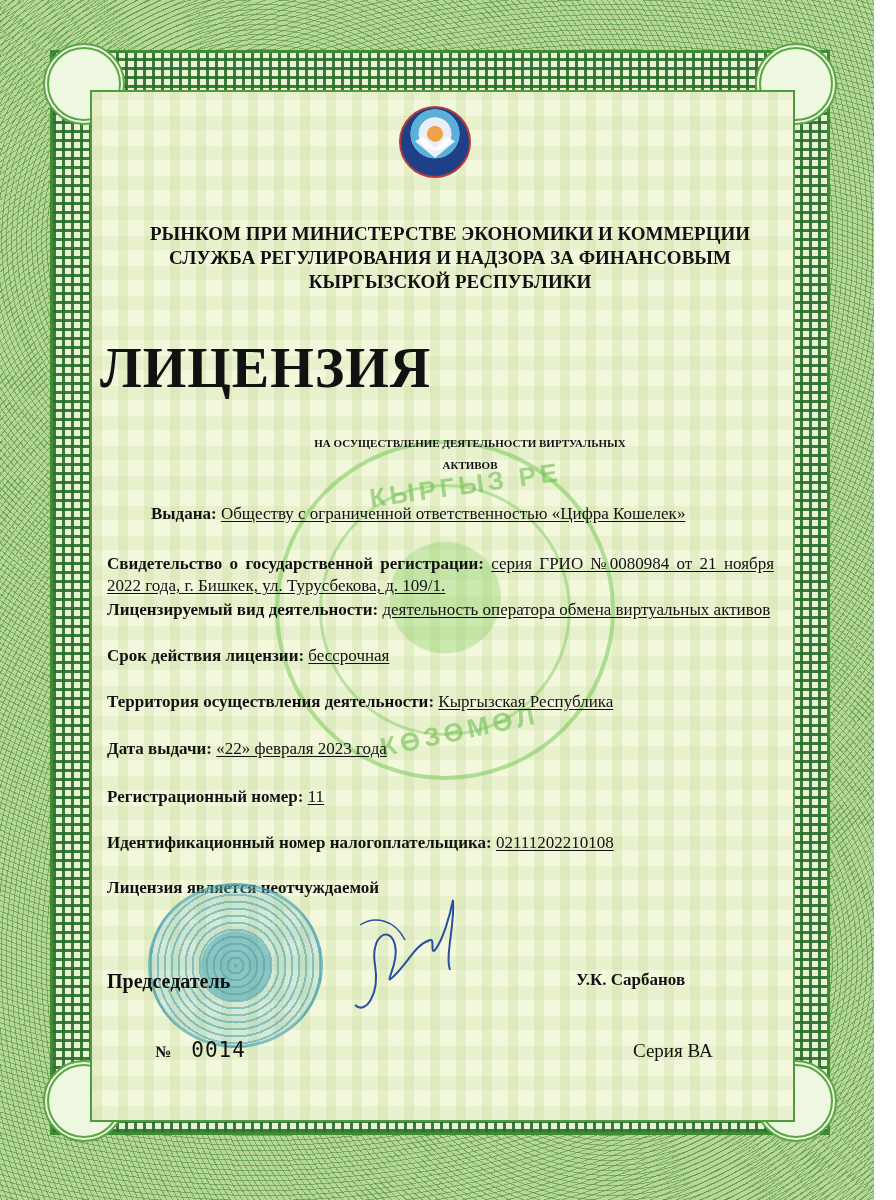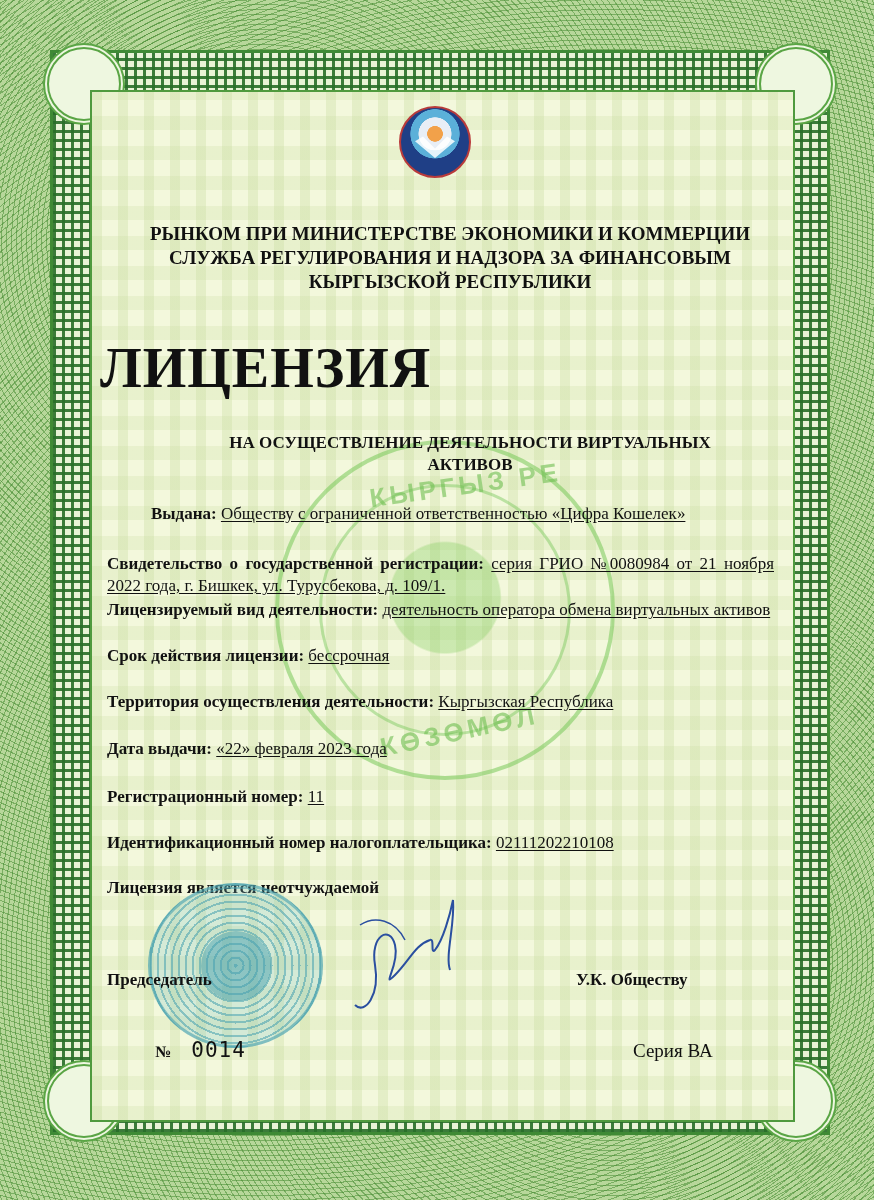--- a/index.html
+++ b/index.html
@@ -76,21 +76,21 @@
       text-align: center; font-weight: bold; font-size: 19px; line-height: 24px;
       text-transform: uppercase;
     }
     .title {
       position: absolute; left: 100px; top: 338px; width: 700px;
       text-align: left; font-weight: bold; font-size: 56px; line-height: 60px;
       letter-spacing: 1px;
     }
     .subtitle {
       position: absolute; left: 160px; top: 432px; width: 620px;
-      text-align: center; font-weight: bold; font-size: 17px; line-height: 22px;
+      text-align: center; font-weight: bold; font-size: 11px; line-height: 22px;
     }
     .row {
       position: absolute; left: 107px; width: 667px;
       font-size: 17px; line-height: 22px;
     }
     .row.justify { text-align: justify; text-align-last: left; }
     .lbl { font-weight: bold; }
     .val { text-decoration: underline; text-underline-offset: 2px; }
     .stamp {
       position: absolute; left: 148px; top: 883px; width: 175px; height: 165px;
@@ -101,21 +101,21 @@
       border: 3px solid rgba(70,160,175,0.6);
       box-sizing: border-box;
     }
     .stamp::after {
       content: ""; position: absolute; left: 50px; top: 45px; width: 70px; height: 70px;
       border-radius: 50%; background: rgba(70,160,175,0.5);
     }
     .signature {
       position: absolute; left: 335px; top: 895px; width: 130px; height: 120px;
     }
-    .chair-lbl { position: absolute; left: 107px; top: 970px; font-weight: bold; font-size: 17px; }
+    .chair-lbl { position: absolute; left: 107px; top: 970px; font-weight: bold; font-size: 20px; }
     .chair-name { position: absolute; left: 576px; top: 970px; font-weight: bold; font-size: 17px; }
     .number {
       position: absolute; left: 155px; top: 1038px; font-size: 17px;
     }
     .number .sym { font-weight: bold; font-size: 16px; margin-right: 16px; }
     .number .num { font-family: "DejaVu Sans Mono", monospace; font-size: 21px; letter-spacing: 1px; }
     .series { position: absolute; left: 633px; top: 1040px; font-weight: normal; font-size: 19px; }
   </style>
 </head>
 <body>
@@ -194,19 +194,19 @@
 <div class="row lbl" style="top:877px;">Лицензия является неотчуждаемой</div>
 
 <div class="stamp"></div>
 
 <svg class="signature" viewBox="0 0 130 120">
   <path d="M20 110 C 30 120, 45 100, 40 70 C 35 40, 55 30, 60 50 C 65 70, 45 95, 60 80 C 75 65, 80 50, 95 45 C 100 43, 95 60, 100 55 C 108 45, 115 20, 118 5 C 120 30, 110 60, 115 75" fill="none" stroke="#2a4fa0" stroke-width="2"></path>
   <path d="M25 30 C 40 20, 60 25, 70 45" fill="none" stroke="#2a4fa0" stroke-width="1.5"></path>
 </svg>
 
 <div class="chair-lbl">Председатель</div>
-<div class="chair-name">У.К. Обществу</div>
+<div class="chair-name">У.К. Сарбанов</div>
 
 <div class="number">
   <span class="sym">№</span>
   <span class="num">0014</span>
 </div>
 <div class="series">Серия ВА</div>
 
 </body></html>

